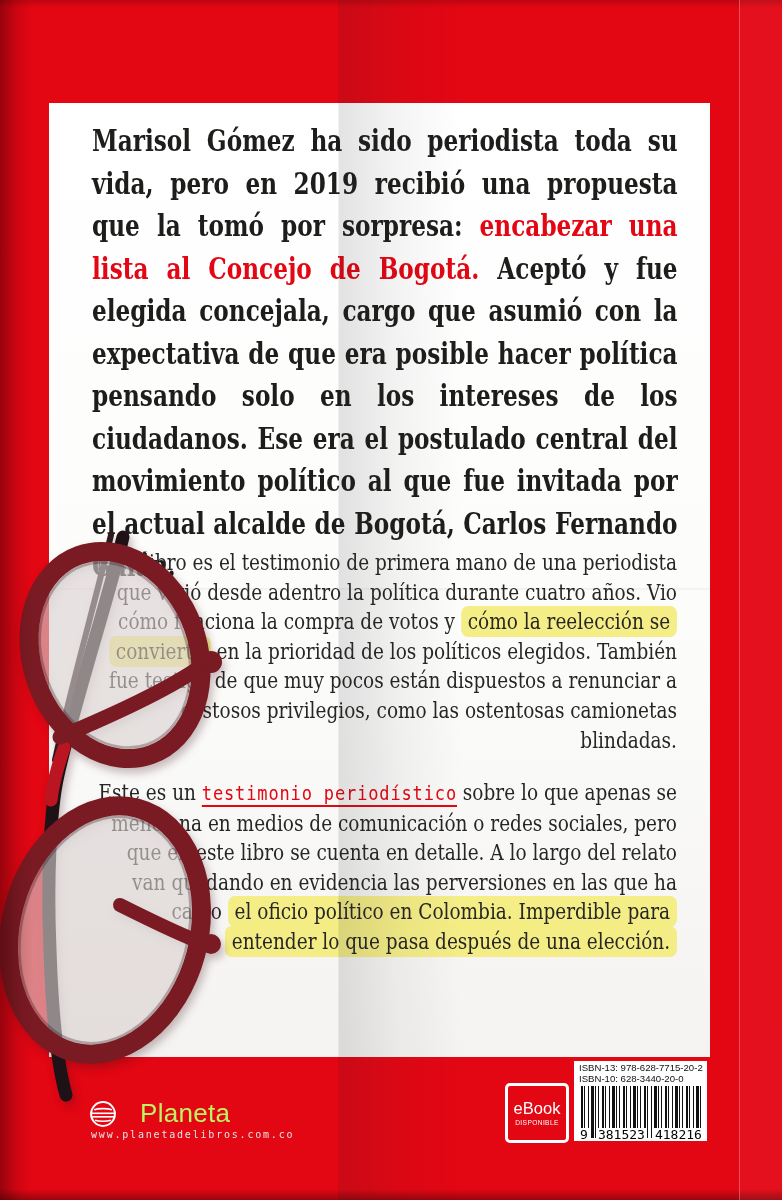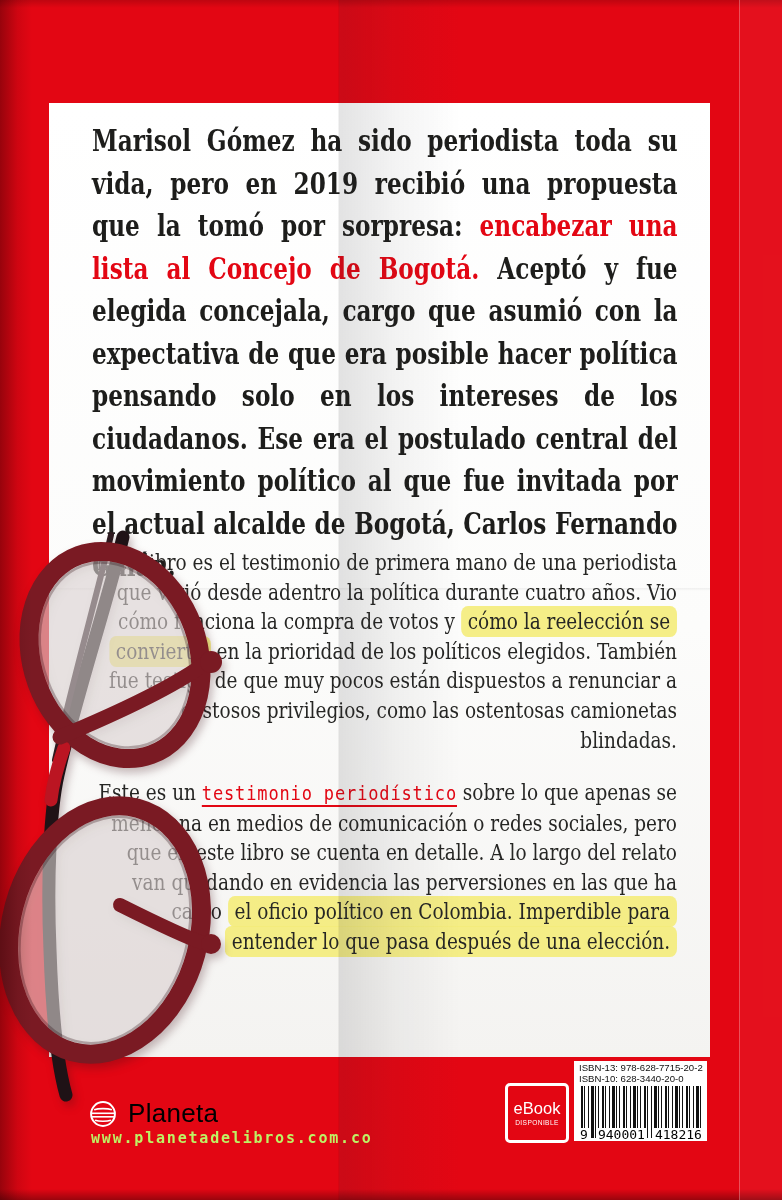--- a/index.html
+++ b/index.html
@@ -75,28 +75,28 @@
     text-decoration:underline;text-decoration-thickness:2px;text-underline-offset:5px;
   }
   
   .glasses{
     position:absolute;left:0;top:528px;width:250px;height:580px;
     filter:drop-shadow(3px 5px 4px rgba(60,15,20,0.28));
     pointer-events:none;
   }
   
   .publisher{
-    position:absolute;left:89px;top:1098px;display:flex;align-items:center;gap:11px;
-    color:#000000;font-family:"Liberation Sans", sans-serif;
+    position:absolute;left:89px;top:1098px;display:flex;align-items:center;gap:23px;
+    color:#bef264;font-family:"Liberation Sans", sans-serif;
   }
   .publisher .name{font-size:26px;letter-spacing:0.3px;}
   .website{
     position:absolute;left:91px;top:1129px;
-    color:#bef264;font-family:"DejaVu Sans Mono", monospace;
-    font-size:15px;letter-spacing:1.8px;font-weight:bold;
+    color:#e5e5e5;font-family:"DejaVu Sans Mono", monospace;
+    font-size:10px;letter-spacing:1.8px;
   }
   
   .ebook{
     position:absolute;left:505px;top:1083px;width:58px;height:54px;
     border:3px solid #fff;border-radius:5px;
     display:flex;flex-direction:column;align-items:center;justify-content:center;
     color:#fff;font-family:"Liberation Sans", sans-serif;
   }
   .ebook .t1{font-size:16.5px;line-height:17px;}
   .ebook .t2{font-size:6.6px;letter-spacing:0.4px;margin-top:2px;}
@@ -179,21 +179,21 @@
     <span class="t2">DISPONIBLE</span>
   </div>
 
   <div class="isbn-box">
     <div class="iline">ISBN-13: 978-628-7715-20-2</div>
     <div class="iline">ISBN-10: 628-3440-20-0</div>
     <div class="bars-wrap">
       <div class="bars"></div>
       <div class="digits">
         <span>9</span>
-        <span>940001</span>
+        <span>381523</span>
         <span>418216</span>
       </div>
     </div>
   </div>
 
   <div class="edge-left"></div>
   <div class="edge-top"></div>
   <div class="edge-bottom"></div>
   <div class="spine-line"></div>
   <div class="right-strip"></div>

